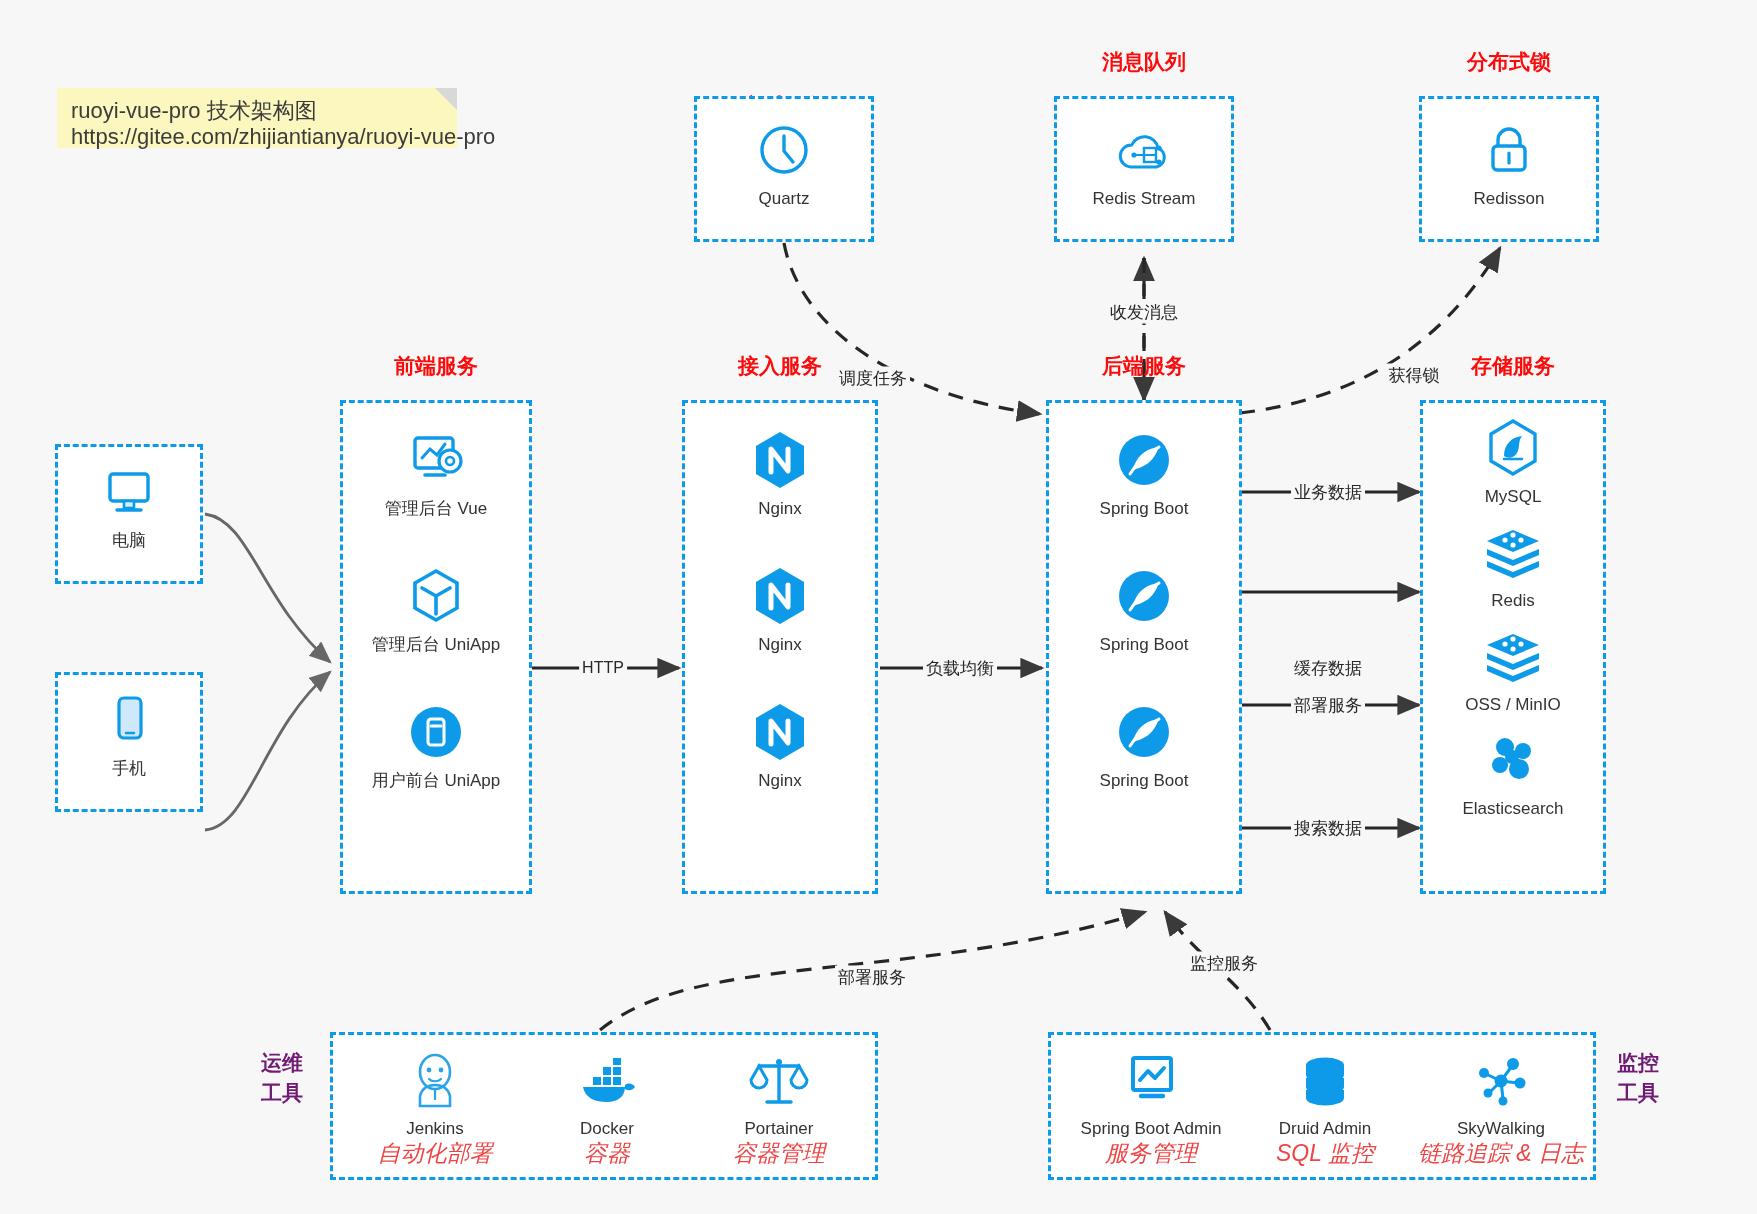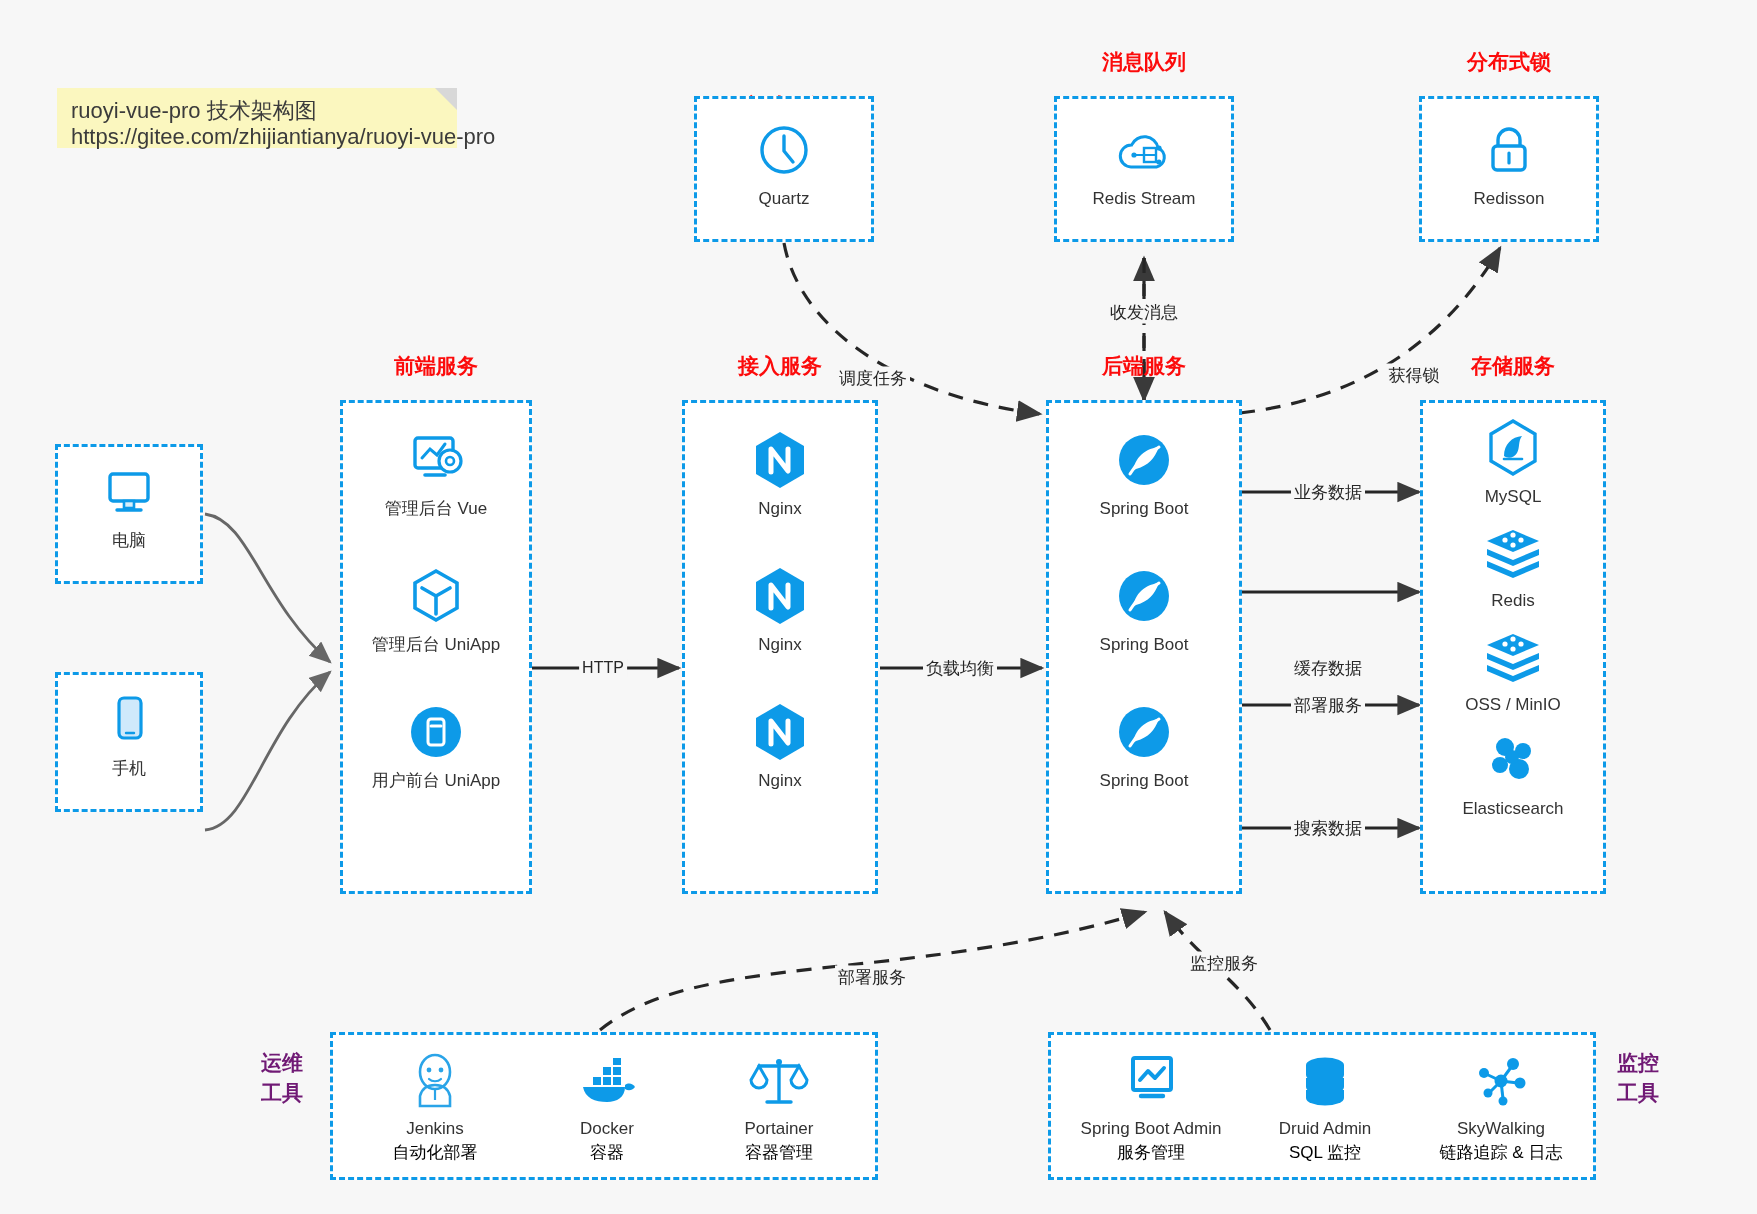--- a/index.html
+++ b/index.html
@@ -30,21 +30,21 @@
     text-align:center;line-height:30px;}
 
   
   .node{position:absolute;width:100%;left:0;text-align:center;}
   .node .ico{height:62px;display:flex;align-items:center;justify-content:center;}
   .node .cap{font-size:17px;color:#333;line-height:23px;margin-top:6px;white-space:nowrap;}
 
   .hnode{position:absolute;text-align:center;}
   .hnode .ico{height:64px;display:flex;align-items:center;justify-content:center;}
   .hnode .cap{font-size:17px;color:#333;line-height:24px;white-space:nowrap;margin-top:4px;}
-  .hnode .cap2{font-size:17px;color:#000000;line-height:24px;white-space:nowrap;}
+  .hnode .cap2{font-size:23px;color:#ef4444;line-height:24px;white-space:nowrap;font-style:italic;}
 
   
   .elabel{position:absolute;font-size:16px;color:#262626;background:#f7f7f7;
     padding:0 3px;white-space:nowrap;transform:translate(-50%,-50%);}
   .elabel.cn{font-size:17px;}
 </style>
 </head>
 <body>
 
 <div id="canvas">

